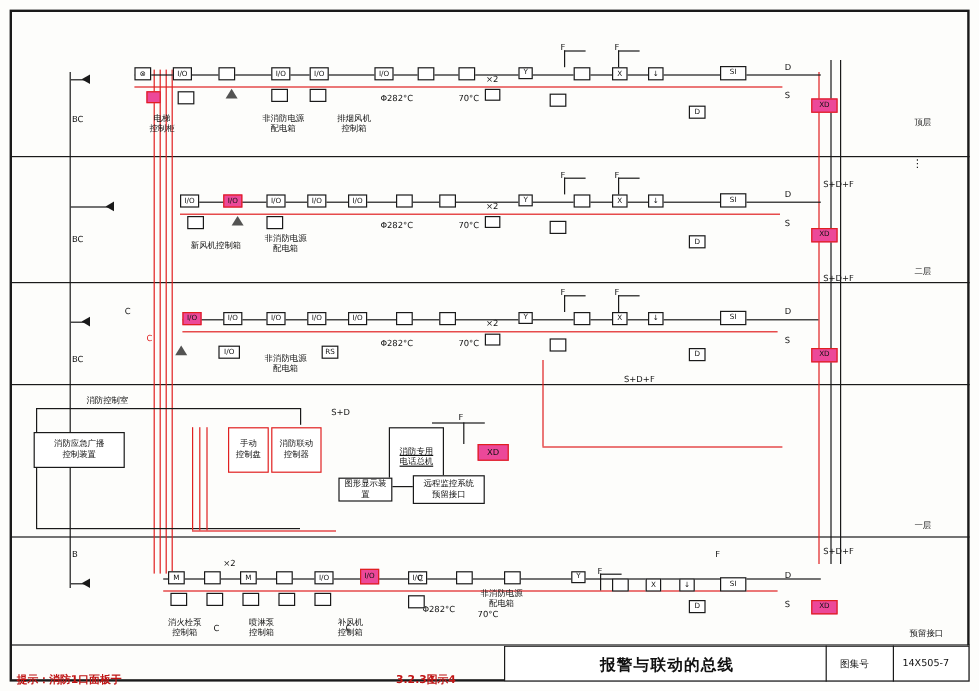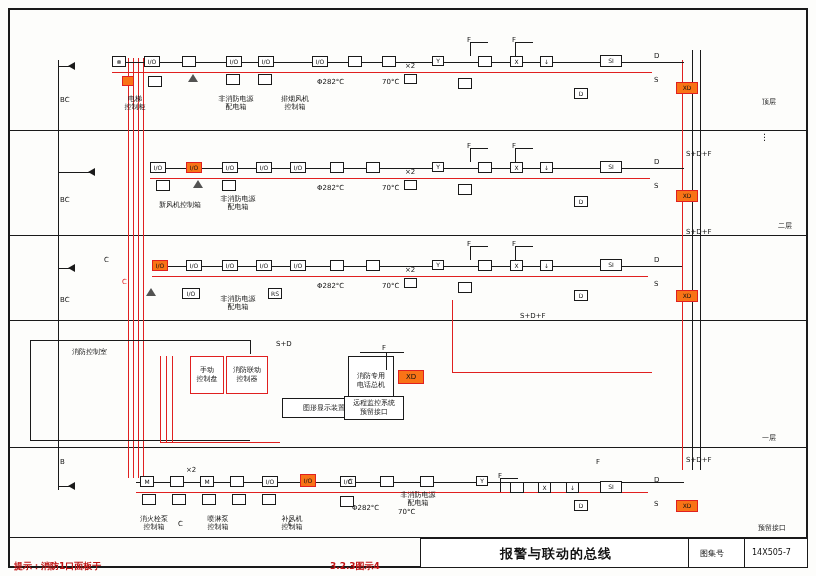--- a/index.html
+++ b/index.html
@@ -2,21 +2,21 @@
 <html><head>
 <meta charset="utf-8">
 <style>
   html,body{margin:0;padding:0;background:#ffffff;}
   body{font-family:"DejaVu Sans","Liberation Sans",sans-serif;}
   #sheet{position:relative;width:816px;height:576px;overflow:hidden;background:#fdfdfb;}
   .frame{position:absolute;left:8px;top:8px;width:800px;height:560px;border:2px solid #1a1a1a;box-sizing:border-box;}
   .ln{position:absolute;background:#1a1a1a;}
   .lnr{position:absolute;background:#e02020;}
   .box{position:absolute;border:1px solid #1a1a1a;background:#ffffff;box-sizing:border-box;display:flex;align-items:center;justify-content:center;font-size:6px;color:#111;line-height:1;}
-  .boxr{position:absolute;border:1px solid #e02020;background:#f97316;box-sizing:border-box;display:flex;align-items:center;justify-content:center;font-size:6px;color:#111;line-height:1;}
+  .boxr{position:absolute;border:1px solid #e02020;background:#ec4899;box-sizing:border-box;display:flex;align-items:center;justify-content:center;font-size:6px;color:#111;line-height:1;}
   .lbl{position:absolute;font-size:7px;color:#111;line-height:1.15;white-space:nowrap;}
   .lblr{position:absolute;font-size:7px;color:#e02020;line-height:1.15;white-space:nowrap;}
   .cn{position:absolute;font-size:7px;color:#111;line-height:1.1;text-align:center;white-space:nowrap;}
   .bigbox{position:absolute;border:1px solid #1a1a1a;background:#fff;box-sizing:border-box;display:flex;align-items:center;justify-content:center;text-align:center;font-size:7px;color:#111;padding:1px;line-height:1.25;}
   .bigboxr{position:absolute;border:1px solid #e02020;background:#fff;box-sizing:border-box;display:flex;align-items:center;justify-content:center;text-align:center;font-size:7px;color:#111;padding:1px;line-height:1.25;}
   .note{position:absolute;font-size:7.5px;color:#111;line-height:1.5;white-space:pre;}
   .spk{position:absolute;width:0;height:0;border-top:4px solid transparent;border-bottom:4px solid transparent;border-right:7px solid #1a1a1a;}
   .title-block{position:absolute;border:1.5px solid #1a1a1a;background:#fff;box-sizing:border-box;}
   .tb-title{position:absolute;font-size:13px;font-weight:bold;color:#111;letter-spacing:1px;}
   .tb-sub{position:absolute;font-size:8px;color:#111;}
@@ -30,21 +30,21 @@
 <div id="sheet">
   <div class="frame"></div>
 
   <div class="ln" style="left:10px;top:130px;width:798px;height:1px;"></div>
   <div class="ln" style="left:10px;top:235px;width:798px;height:1px;"></div>
   <div class="ln" style="left:10px;top:320px;width:798px;height:1px;"></div>
   <div class="ln" style="left:10px;top:447px;width:798px;height:1px;"></div>
   <div class="ln" style="left:10px;top:537px;width:798px;height:1px;"></div>
 
   <div class="lbl" style="left:762px;top:98px;">顶层</div>
-  <div class="lbl" style="left:778px;top:222px;">二层</div>
+  <div class="lbl" style="left:762px;top:222px;">二层</div>
   <div class="lbl" style="left:762px;top:434px;">一层</div>
   <div class="lbl" style="left:758px;top:524px;">预留接口</div>
 
   <div class="lbl" style="left:686px;top:150px;">S+D+F</div>
   <div class="lbl" style="left:686px;top:228px;">S+D+F</div>
   <div class="lbl" style="left:520px;top:312px;">S+D+F</div>
   <div class="lbl" style="left:686px;top:456px;">S+D+F</div>
   <div class="dots" style="left:760px;top:132px;">⋮</div>
 
   <div class="ln" style="left:58px;top:60px;width:1px;height:430px;"></div>
@@ -188,29 +188,30 @@
   <div class="box" style="left:458px;top:282px;width:14px;height:11px;"></div>
   <div class="box" style="left:182px;top:288px;width:18px;height:11px;">I/O</div>
   <div class="box" style="left:268px;top:288px;width:14px;height:11px;">RS</div>
   <div class="tri" style="left:146px;top:288px;border-bottom-color:#1a1a1a;opacity:.75;"></div>
   <div class="cn" style="left:212px;top:296px;width:52px;">非消防电源<br>配电箱</div>
 
   <div class="ln" style="left:30px;top:340px;width:1px;height:100px;"></div>
   <div class="ln" style="left:30px;top:340px;width:220px;height:1px;"></div>
   <div class="ln" style="left:250px;top:340px;width:1px;height:14px;"></div>
   <div class="ln" style="left:30px;top:440px;width:220px;height:1px;"></div>
-  <div class="lbl" style="left:72px;top:330px;margin-top:18px;">消防控制室</div>
-
+  <div class="lbl" style="left:72px;top:330px;">消防控制室</div>
+
+  <div class="bigbox" style="left:28px;top:360px;width:76px;height:30px;">消防应急广播<br>控制装置</div>
 
   <div class="bigboxr" style="left:190px;top:356px;width:34px;height:38px;">手动<br>控制盘</div>
   <div class="bigboxr" style="left:226px;top:356px;width:42px;height:38px;">消防联动<br>控制器</div>
-  <div class="bigbox" style="left:348px;top:356px;width:46px;height:50px;">消防专用<br>电话总机</div>
+  <div class="bigbox" style="left:324px;top:356px;width:46px;height:50px;text-decoration:underline;">消防专用<br>电话总机</div>
   <div class="boxr" style="left:398px;top:370px;width:26px;height:14px;font-size:7px;">XD</div>
 
-  <div class="bigbox" style="left:282px;top:398px;width:84px;height:20px;">图形显示装置</div>
+  <div class="bigbox" style="left:282px;top:398px;width:45px;height:20px;">图形显示装置</div>
   <div class="bigbox" style="left:344px;top:396px;width:60px;height:24px;">远程监控系统<br>预留接口</div>
 
   <div class="lbl" style="left:276px;top:340px;text-align:right;">S+D</div>
   <div class="lbl" style="left:382px;top:344px;">F</div>
   <div class="ln" style="left:386px;top:352px;width:1px;height:18px;"></div>
   <div class="ln" style="left:360px;top:352px;width:44px;height:1px;"></div>
 
   <div class="lnr" style="left:160px;top:356px;width:1px;height:86px;"></div>
   <div class="lnr" style="left:166px;top:356px;width:1px;height:86px;"></div>
   <div class="lnr" style="left:172px;top:356px;width:1px;height:86px;"></div>

